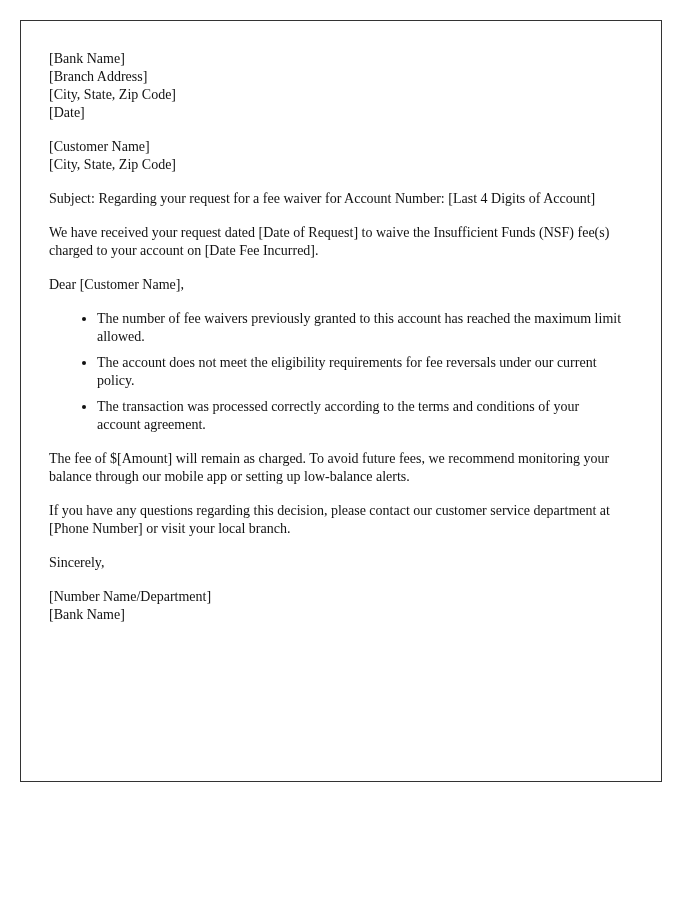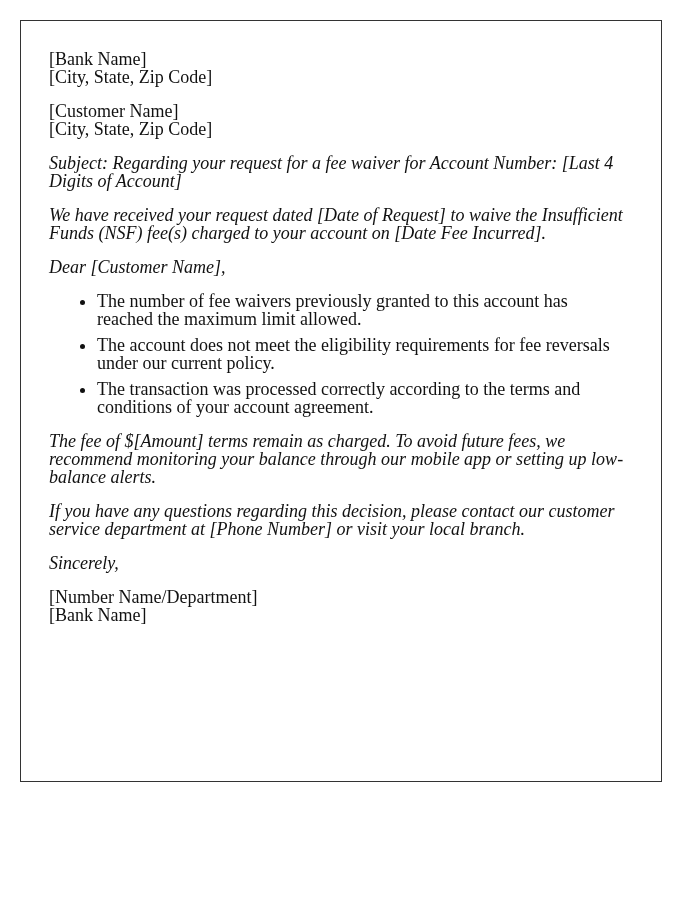--- a/index.html
+++ b/index.html
@@ -4,54 +4,56 @@
   <style>
     html, body { margin: 0; padding: 0; background: #ffffff; }
     body { width: 700px; height: 900px; position: relative; font-family: "Liberation Serif", "DejaVu Serif", serif; color: #111111; }
     .letter {
       position: absolute;
       left: 20px; top: 20px;
       width: 584px;
       height: 721px;
       border: 1px solid #333333;
       padding: 29px 28px 10px 28px;
-      font-size: 18px;
+      font-size: 14px;
       line-height: 18px;
     }
     .block { margin: 0 0 16px 0; }
     .block div { white-space: nowrap; }
-    p { margin: 0 0 16px 0; font-style: italic; }
+    p { margin: 0 0 16px 0; }
     ul { margin: 0 0 16px 0; padding-left: 40px; }
     ul li { margin: 8px; }
   </style>
 </head>
 <body>
 
 <div class="letter">
   <div class="block">
     <div>[Bank Name]</div>
+    <div>[Branch Address]</div>
     <div>[City, State, Zip Code]</div>
+    <div>[Date]</div>
   </div>
 
   <div class="block">
     <div>[Customer Name]</div>
     <div>[City, State, Zip Code]</div>
   </div>
 
   <p>Subject: Regarding your request for a fee waiver for Account Number: [Last 4 Digits of Account]</p>
   <p>We have received your request dated [Date of Request] to waive the Insufficient Funds (NSF) fee(s) charged to your account on [Date Fee Incurred].</p>
   <p>Dear [Customer Name],</p>
 
   <ul>
     <li>The number of fee waivers previously granted to this account has reached the maximum limit allowed.</li>
     <li>The account does not meet the eligibility requirements for fee reversals under our current policy.</li>
     <li>The transaction was processed correctly according to the terms and conditions of your account agreement.</li>
   </ul>
 
-  <p>The fee of $[Amount] terms remain as charged. To avoid future fees, we recommend monitoring your balance through our mobile app or setting up low-balance alerts.</p>
+  <p>The fee of $[Amount] will remain as charged. To avoid future fees, we recommend monitoring your balance through our mobile app or setting up low-balance alerts.</p>
   <p>If you have any questions regarding this decision, please contact our customer service department at [Phone Number] or visit your local branch.</p>
   <p>Sincerely,</p>
 
   <div class="block">
     <div>[Number Name/Department]</div>
     <div>[Bank Name]</div>
   </div>
 </div>
 
 </body></html>

